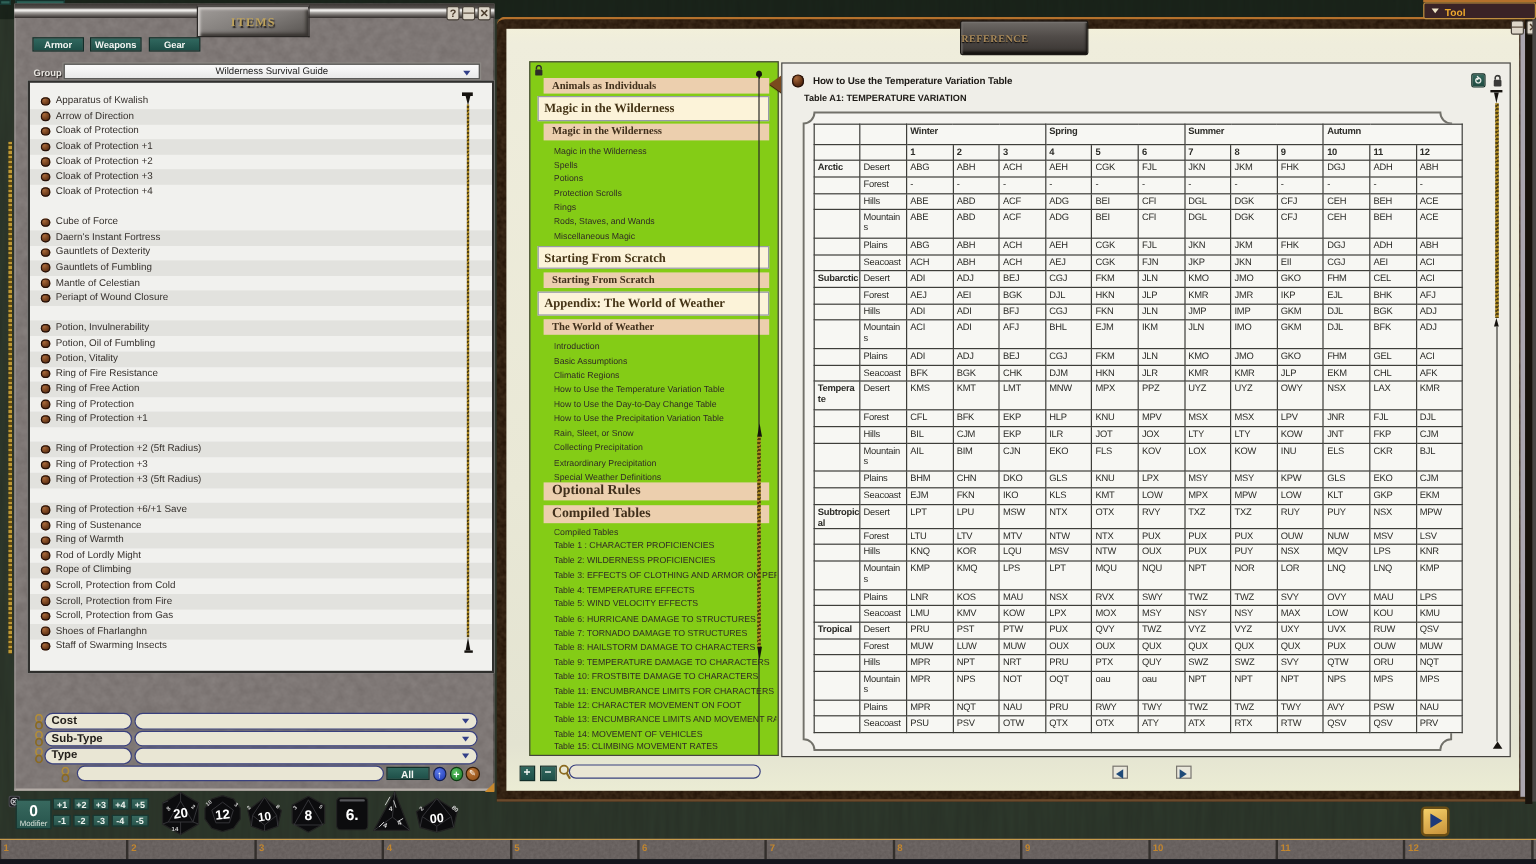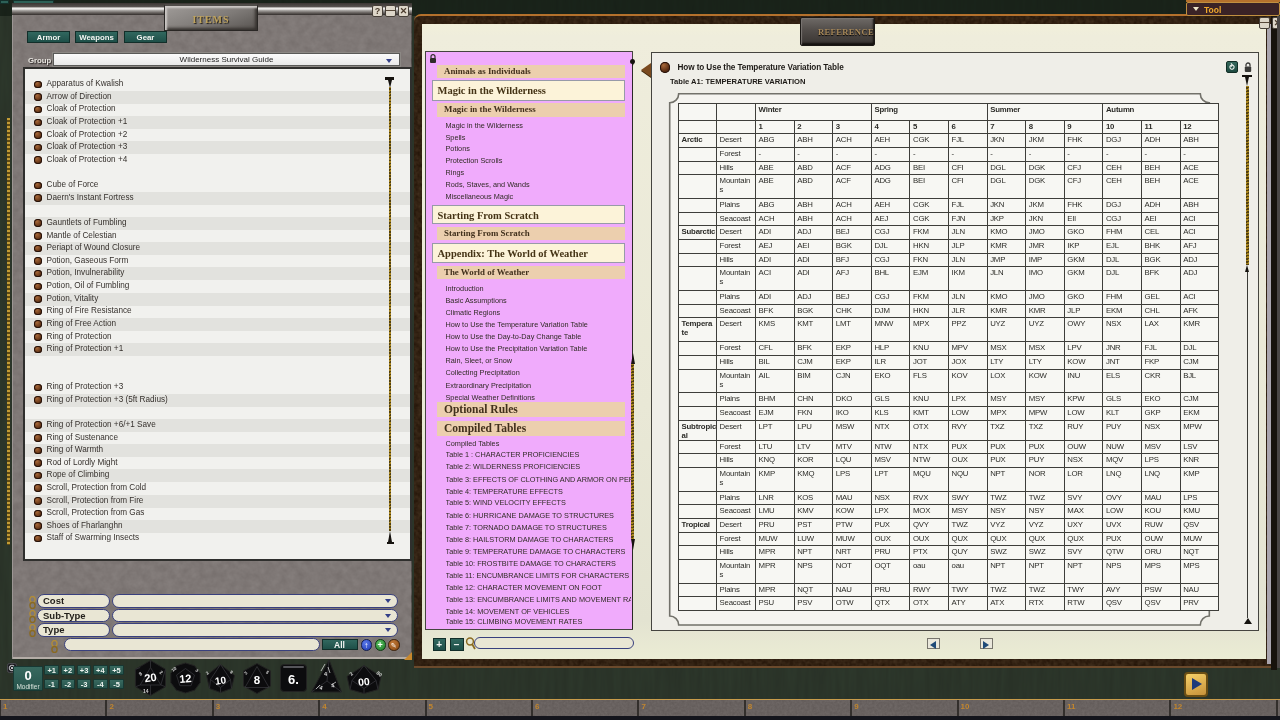--- a/index.html
+++ b/index.html
@@ -35,22 +35,22 @@
 .rope{background:repeating-linear-gradient(165deg,#a8851f 0 1.5px,#52400e 1.5px 3px)}
 .tackhead{background:#15120e}
 
 .flbl{position:absolute;left:25px;width:73px;height:13.5px;background:#e9e6d4;border:1.5px solid #39407e;border-radius:7px;font:bold 9.5px "Liberation Sans",sans-serif;color:#23201c;line-height:11.5px;padding-left:5px}
 .fdd{position:absolute;left:100px;width:286px;height:13.5px;background:#e9e6d4;border:1.5px solid #39407e;border-radius:7px}
 .ddarr{position:absolute;width:0;height:0;border-left:3.5px solid transparent;border-right:3.5px solid transparent;border-top:4.5px solid #323f88}
 .chain{position:absolute;width:9px;height:13px}
 
 #rwin{left:414px;top:14px;width:863px;height:654px;background:#201105;border-top:2px solid #b4712c;border-radius:7px 0 0 0}
 #rcream{position:absolute;left:8px;top:8px;width:844px;height:635px;background:linear-gradient(180deg,#f2f0da 0,#efeddc 12px,#e9e8d6 60%,#e3e3d1 94%,#ebecd4 100%)}
-#rplate{position:absolute;left:386px;top:1px;width:75px;height:29px;background:linear-gradient(180deg,#6e6a66,#514c49 45%,#383431);border:1px solid #1c1916;border-radius:2px;box-shadow:inset 1px 1px 1px #7a7673,inset -1px -2px 2px #15120f;text-align:right;font:bold 8.5px "Liberation Serif",serif;letter-spacing:.4px;color:#a8895a;text-shadow:0 1px 1px #000;line-height:29px}
-#ipanel{position:absolute;left:11px;top:34.5px;width:208px;height:579px;background:#f0abfc;border:1.5px solid #45443f;overflow:hidden}
+#rplate{position:absolute;left:386px;top:1px;width:107px;height:29px;background:linear-gradient(180deg,#6e6a66,#514c49 45%,#383431);border:1px solid #1c1916;border-radius:2px;box-shadow:inset 1px 1px 1px #7a7673,inset -1px -2px 2px #15120f;text-align:left;font:bold 8.5px "Liberation Serif",serif;letter-spacing:.4px;color:#a8895a;text-shadow:0 1px 1px #000;line-height:29px}
+#ipanel{position:absolute;left:27px;top:34.5px;width:208px;height:579px;background:#84cc16;border:1.5px solid #45443f;overflow:hidden}
 #cpanel{position:absolute;left:237px;top:36px;width:607.5px;height:578.5px;background:#efeee8;border:1.5px solid #45443f;overflow:hidden}
 .tanhdr{position:absolute;left:11px;width:188px;background:#eccfae;font:bold 8.9px "Liberation Serif",serif;color:#41301c;padding-left:7px}
 .chapbox{position:absolute;left:5.5px;width:193px;background:#fcf3d9;border:1px solid #979aa8;font:bold 10.5px "Liberation Serif",serif;color:#453416;padding-left:5px}
 .subitm{position:absolute;left:19.5px;width:185px;font:7.3px "Liberation Sans",sans-serif;color:#302b25;white-space:nowrap;overflow:hidden}
 .navbtn{position:absolute;top:621.5px;width:12.5px;height:11px;background:#e9e7db;border:1px solid #77756d;text-align:center}
 .navbtn span{display:block;margin:2.5px auto 0;width:0;height:0}
 
 #tbl{position:absolute;left:678px;top:103px;border-collapse:collapse;table-layout:fixed;background:#f7f7f3;font:7.8px "Liberation Sans",sans-serif;color:#2c2c28;letter-spacing:-0.2px}
 #tbl td{border:1px solid #3e3e3a;padding:1px 0 0 2.5px;vertical-align:top;overflow:hidden;white-space:nowrap}
 #tbl .rg{font-weight:bold}
@@ -115,31 +115,32 @@
 <div id="ilist">
         <div class="irow" style="top:9.1px"><span class="blt"></span>Apparatus of Kwalish</div>
         <div class="irow alt" style="top:21.7px"><span class="blt"></span>Arrow of Direction</div>
         <div class="irow" style="top:34.3px"><span class="blt"></span>Cloak of Protection</div>
         <div class="irow alt" style="top:47.0px"><span class="blt"></span>Cloak of Protection +1</div>
         <div class="irow" style="top:59.6px"><span class="blt"></span>Cloak of Protection +2</div>
         <div class="irow alt" style="top:72.2px"><span class="blt"></span>Cloak of Protection +3</div>
         <div class="irow" style="top:84.8px"><span class="blt"></span>Cloak of Protection +4</div>
         <div class="irow" style="top:110.1px"><span class="blt"></span>Cube of Force</div>
         <div class="irow alt" style="top:122.7px"><span class="blt"></span>Daern's Instant Fortress</div>
+        <div class="irow" style="top:135.3px"><span class="blt"></span>Gauntlets of Dexterity</div>
         <div class="irow alt" style="top:147.9px"><span class="blt"></span>Gauntlets of Fumbling</div>
         <div class="irow" style="top:160.5px"><span class="blt"></span>Mantle of Celestian</div>
         <div class="irow alt" style="top:173.2px"><span class="blt"></span>Periapt of Wound Closure</div>
-        <div class="irow" style="top:185.8px"><span class="blt"></span>Potion, Gaseous Form</div>
         <div class="irow alt" style="top:198.4px"><span class="blt"></span>Potion, Invulnerability</div>
         <div class="irow" style="top:211.0px"><span class="blt"></span>Potion, Oil of Fumbling</div>
         <div class="irow alt" style="top:223.6px"><span class="blt"></span>Potion, Vitality</div>
         <div class="irow" style="top:236.3px"><span class="blt"></span>Ring of Fire Resistance</div>
         <div class="irow alt" style="top:248.9px"><span class="blt"></span>Ring of Free Action</div>
         <div class="irow" style="top:261.5px"><span class="blt"></span>Ring of Protection</div>
         <div class="irow alt" style="top:274.1px"><span class="blt"></span>Ring of Protection +1</div>
+        <div class="irow alt" style="top:299.4px"><span class="blt"></span>Ring of Protection +2 (5ft Radius)</div>
         <div class="irow" style="top:312.0px"><span class="blt"></span>Ring of Protection +3</div>
         <div class="irow alt" style="top:324.6px"><span class="blt"></span>Ring of Protection +3 (5ft Radius)</div>
         <div class="irow alt" style="top:349.8px"><span class="blt"></span>Ring of Protection +6/+1 Save</div>
         <div class="irow" style="top:362.5px"><span class="blt"></span>Ring of Sustenance</div>
         <div class="irow alt" style="top:375.1px"><span class="blt"></span>Ring of Warmth</div>
         <div class="irow alt" style="top:400.3px"><span class="blt"></span>Rope of Climbing</div>
         <div class="irow" style="top:387.7px"><span class="blt"></span>Rod of Lordly Might</div>
         <div class="irow alt" style="top:425.6px"><span class="blt"></span>Scroll, Protection from Fire</div>
         <div class="irow" style="top:412.9px"><span class="blt"></span>Scroll, Protection from Cold</div>
         <div class="irow" style="top:438.2px"><span class="blt"></span>Scroll, Protection from Gas</div>

